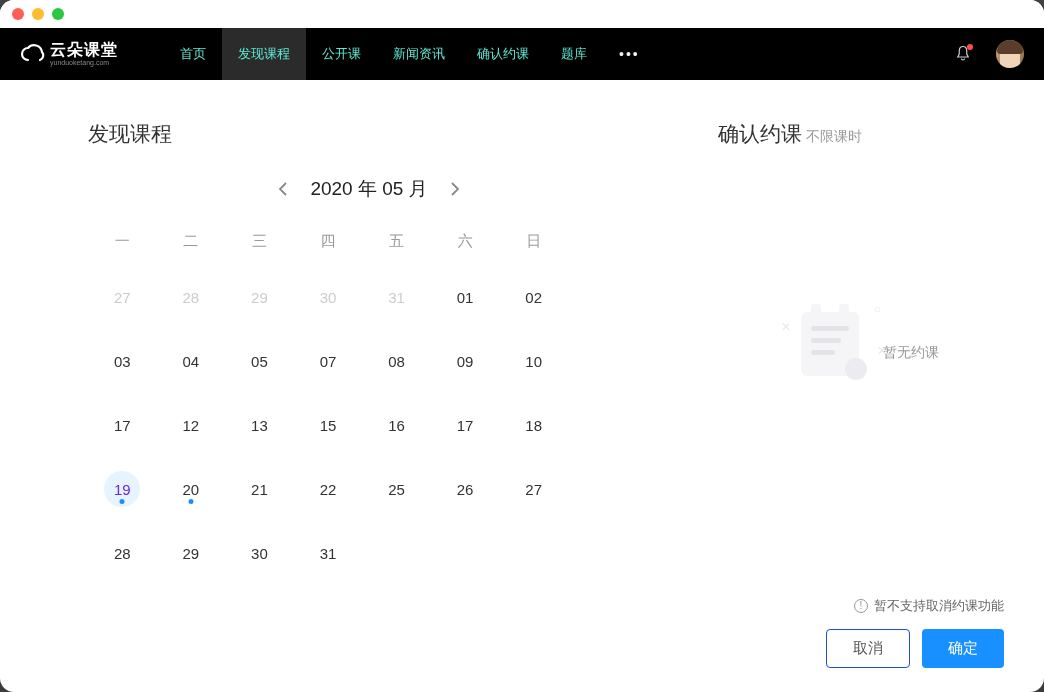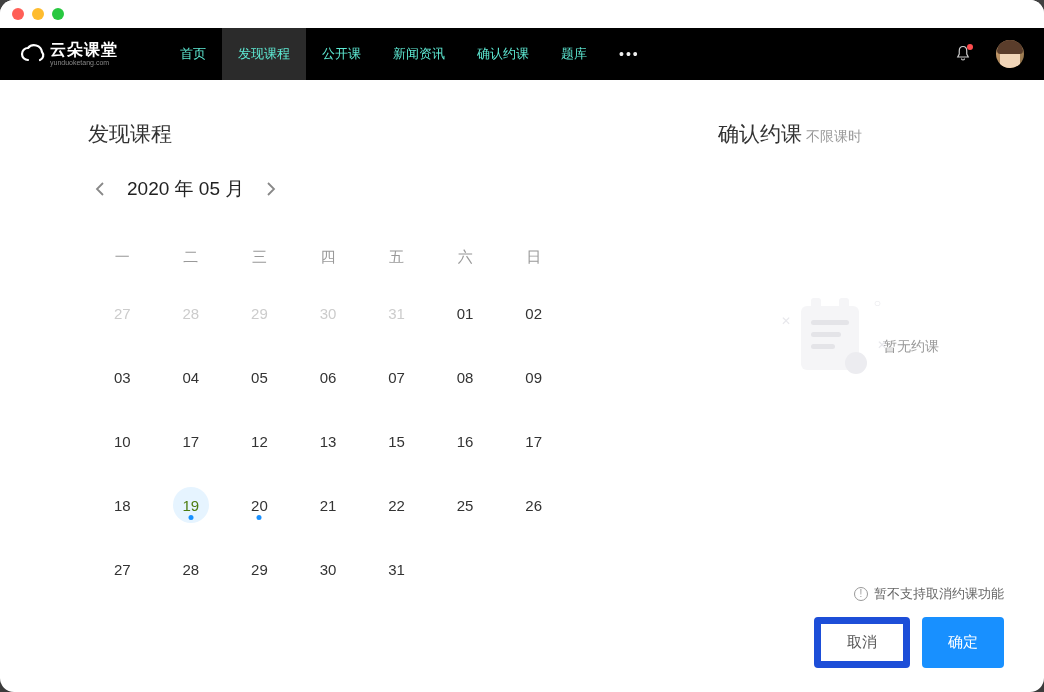--- a/index.html
+++ b/index.html
@@ -124,22 +124,23 @@
     }
     .section-title {
       font-size: 21px;
       color: #333;
       font-weight: 500;
       margin-bottom: 28px;
     }
     .calendar-nav {
       display: flex;
       align-items: center;
+      justify-content: center;
       gap: 15px;
-      margin-bottom: 32px;
+      margin-bottom: 16px;
     }
     .cal-arrow {
       width: 24px; height: 24px;
       display: flex;
       align-items: center;
       justify-content: center;
       cursor: pointer;
       color: #888;
     }
     .cal-title {
@@ -176,21 +177,21 @@
       width: 36px;
       height: 36px;
       display: flex;
       align-items: center;
       justify-content: center;
       border-radius: 50%;
       position: relative;
     }
     .cal-cell.selected .cal-cell-inner {
       background: #e6f4ff;
-      color: #4d7c0f;
+      color: #6d28d9;
     }
     .cal-dot {
       position: absolute;
       bottom: 3px;
       left: 50%;
       transform: translateX(-50%);
       width: 5px; height: 5px;
       background: #1890ff;
       border-radius: 50%;
     }
@@ -298,21 +299,21 @@
     }
     .btn {
       padding: 9px 26px;
       border-radius: 4px;
       font-size: 15px;
       cursor: pointer;
       border: none;
     }
     .btn-cancel {
       background: #fff;
-      border: 7px solid #1d4ed8;
+      border: 1px solid #1d4ed8;
       color: #555;
     }
     .btn-confirm {
       background: #1890ff;
       color: #fff;
     }
   </style>
 </head>
 <body>
 
@@ -407,23 +408,20 @@
           <div class="cal-cell">
             <div class="cal-cell-inner">03</div>
           </div>
           <div class="cal-cell">
             <div class="cal-cell-inner">04</div>
           </div>
           <div class="cal-cell">
             <div class="cal-cell-inner">05</div>
           </div>
           <div class="cal-cell">
-            <div class="cal-cell-inner">06</div>
-          </div>
-          <div class="cal-cell">
             <div class="cal-cell-inner">07</div>
           </div>
           <div class="cal-cell">
             <div class="cal-cell-inner">08</div>
           </div>
           <div class="cal-cell">
             <div class="cal-cell-inner">09</div>
           </div>
           <div class="cal-cell">
             <div class="cal-cell-inner">10</div>

